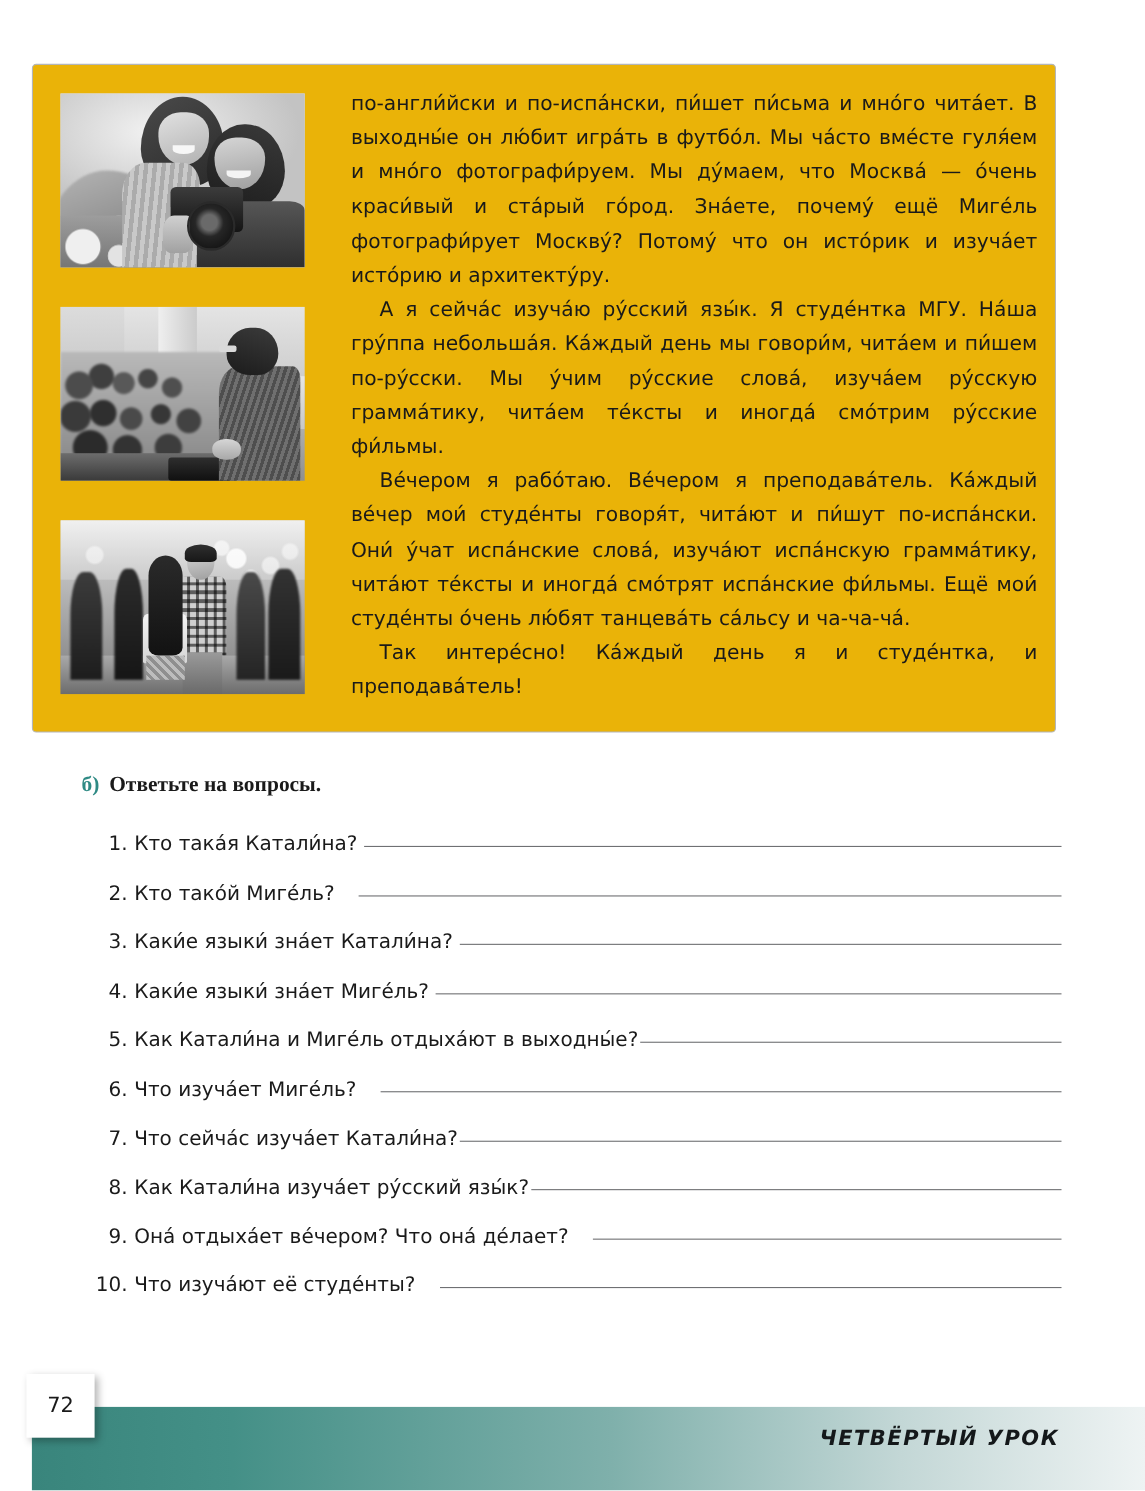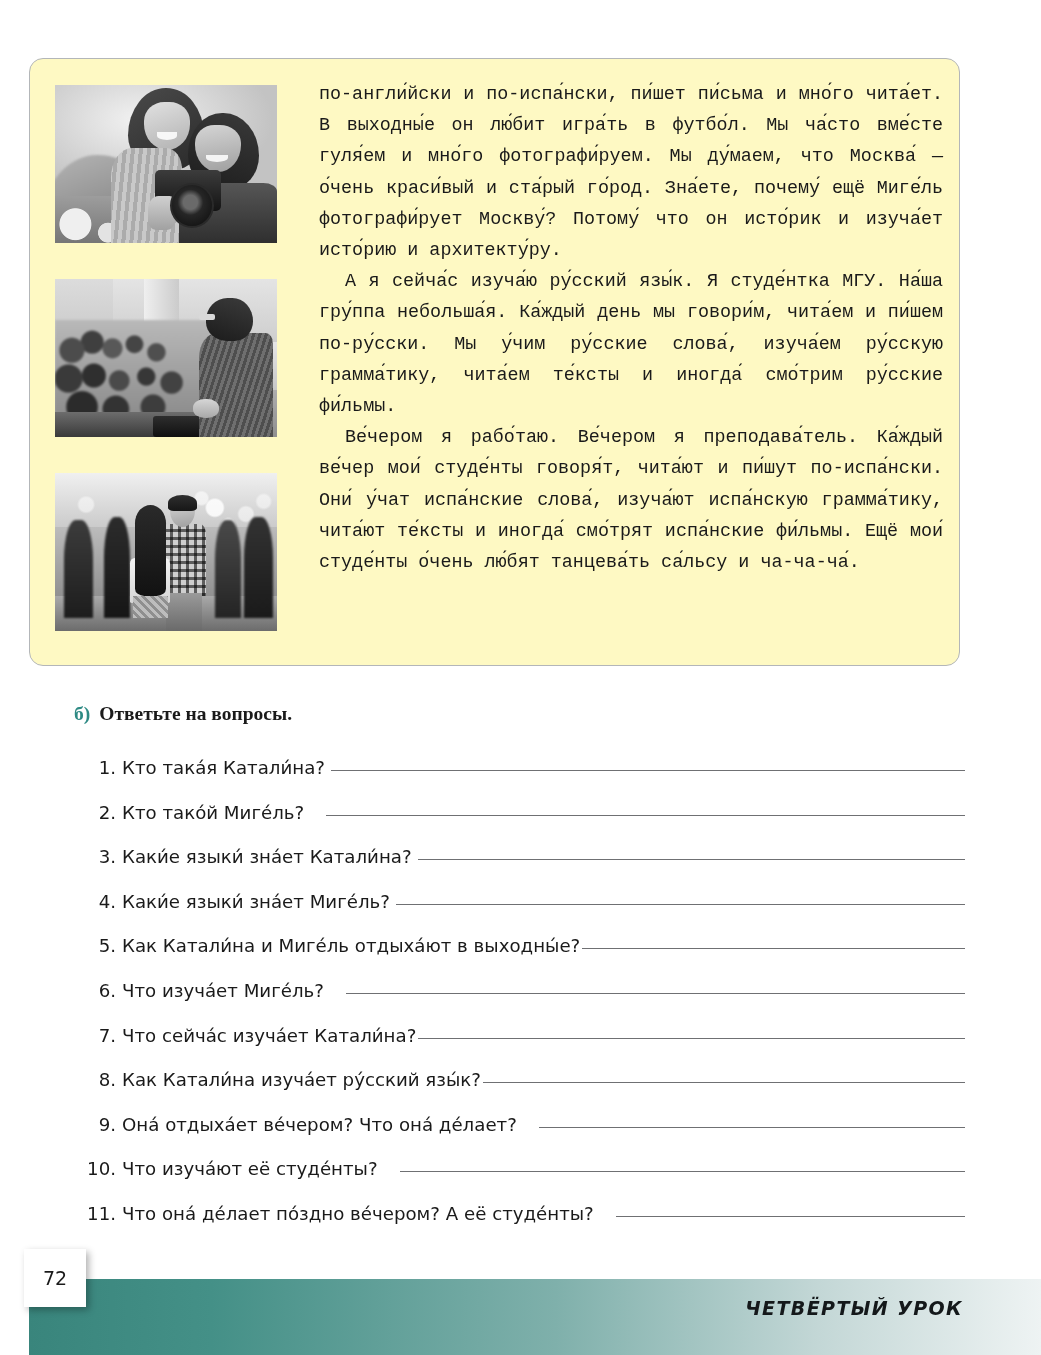--- a/index.html
+++ b/index.html
@@ -16,24 +16,23 @@
   }
 
   
   .passage-card {
     position: absolute;
     left: 29px;
     top: 58px;
     width: 931px;
     height: 608px;
     border: 1.6px solid #b3b6b9;
-    border-radius: 14px;
-    background: #fef9c3;
+    border-radius: 4px;
+    background: #eab308;
     box-sizing: border-box;
-    font-family: Liberation Mono, monospace;
   }
 
   .photo-column {
     position: absolute;
     left: 25px;
     top: 26px;
     width: 222px;
   }
   .photo {
     width: 222px;
@@ -375,20 +374,21 @@
       <div class="w-skirt"></div>
       <div class="w-hair"></div>
     </div>
 
   </div>
 
   <div class="passage-text">
     <p>по-англи́йски и по-испа́нски, пи́шет пи́сьма и мно́го чита́ет. В выходны́е он лю́бит игра́ть в футбо́л. Мы ча́сто вме́сте гуля́ем и мно́го фотографи́руем. Мы ду́маем, что Москва́ — о́чень краси́вый и ста́рый го́род. Зна́ете, почему́ ещё Миге́ль фотографи́рует Москву́? Потому́ что он исто́рик и изуча́ет исто́рию и архитекту́ру.</p>
     <p class="indent">А я сейча́с изуча́ю ру́сский язы́к. Я студе́нтка МГУ. На́ша гру́ппа небольша́я. Ка́ждый день мы говори́м, чита́ем и пи́шем по-ру́сски. Мы у́чим ру́сские слова́, изуча́ем ру́сскую грамма́тику, чита́ем те́ксты и иногда́ смо́трим ру́сские фи́льмы.</p>
     <p class="indent">Ве́чером я рабо́таю. Ве́чером я преподава́тель. Ка́ждый ве́чер мои́ студе́нты говоря́т, чита́ют и пи́шут по-испа́нски. Они́ у́чат испа́нские слова́, изуча́ют испа́нскую грамма́тику, чита́ют те́ксты и иногда́ смо́трят испа́нские фи́льмы. Ещё мои́ студе́нты о́чень лю́бят танцева́ть са́льсу и ча-ча-ча́.</p>
+    <p class="indent">Так интере́сно! Ка́ждый день я и студе́нтка, и преподава́тель!</p>
   </div>
 
 </div>
 
 <div class="task-head">
   <span class="task-letter">б)</span><span>Ответьте на вопросы.</span>
 </div>
 
 <div class="questions">
 
@@ -445,24 +445,19 @@
     <span class="q-text">Она́ отдыха́ет ве́чером? Что она́ де́лает?</span>
     <span class="q-line"></span>
   </div>
 
   <div class="q-row pad-a">
     <span class="q-num">10.</span>
     <span class="q-text">Что изуча́ют её студе́нты?</span>
     <span class="q-line"></span>
   </div>
 
-  <div class="q-row pad-a">
-    <span class="q-num">11.</span>
-    <span class="q-text">Что она́ де́лает по́здно ве́чером? А её студе́нты?</span>
-    <span class="q-line"></span>
-  </div>
 
 </div>
 
 <div class="footer-band">
   <div class="footer-title">ЧЕТВЁРТЫЙ УРОК</div>
 </div>
 <div class="page-num-box">72</div>
 
 </body></html>

